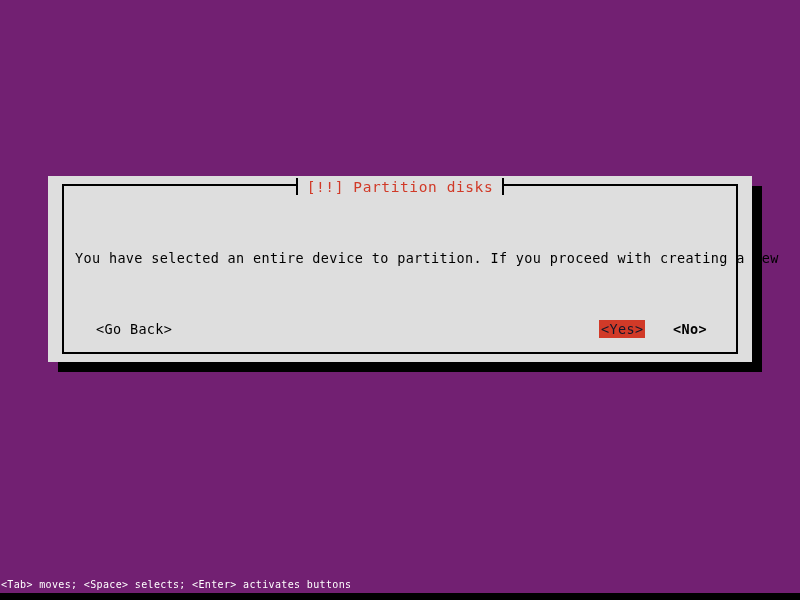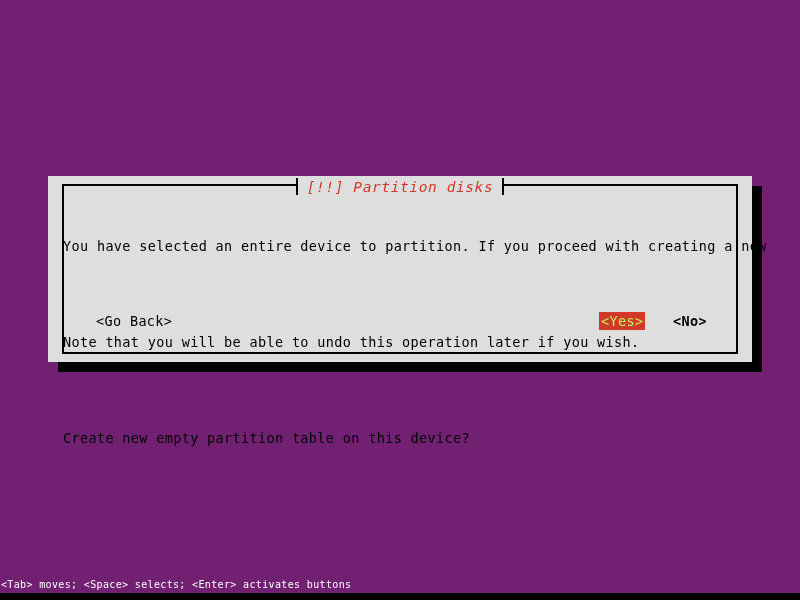--- a/index.html
+++ b/index.html
@@ -64,44 +64,43 @@
     border-left: 2px solid #000;
     border-right: 2px solid #000;
     line-height: 17px;
     height: 17px;
   }
   #dialog-title {
     color: #d13a28;
     font-size: 14.5px;
     letter-spacing: 0.6px;
     white-space: pre;
-    font-style: italic;
   }
 
   
   #body {
     position: absolute;
     left: 63px;
     top: 206px;
     width: 672px;
     color: #000000;
     font-size: 13.5px;
     line-height: 16px;
     letter-spacing: 0.35px;
     white-space: pre;
     z-index: 4;
   }
-  .para { margin: 0; }
+  .para { margin: 12px; }
   .spacer { height: 16px; }
 
   
   #buttons {
     position: absolute;
     left: 0;
-    top: 312px;
+    top: 320px;
     width: 800px;
     height: 18px;
     z-index: 6;
   }
   .btn {
     position: absolute;
     top: 0;
     font-size: 13.5px;
     line-height: 18px;
     letter-spacing: 0.35px;
@@ -110,21 +109,21 @@
     background: transparent;
     border: 0;
     padding: 0 1px;
     font-family: inherit;
     cursor: default;
   }
   #btn-goback { left: 95px; }
   #btn-yes {
     left: 599px;
     background: #d13a28;
-    color: #bef264;
+    color: #0f172a;
     padding: 0 2px;
   }
   #btn-no { left: 672px; font-weight: bold; }
 
   
   #statusbar {
     position: absolute;
     left: 0;
     top: 576px;
     width: 800px;
@@ -159,23 +158,21 @@
 
   <div id="title-wrap">
     <span id="dialog-title-box">
       <span id="dialog-title">[!!] Partition disks</span>
     </span>
   </div>
 
   <div id="body">
     <div class="para">You have selected an entire device to partition. If you proceed with creating a new</div>
     <div class="spacer"></div>
-    <div class="para">Note that you will be able to undo this operation later if you wish.</div>
     <div class="spacer"></div>
-    <div class="para">Create new empty partition table on this device?</div>
   </div>
 
   <div id="buttons">
     <button class="btn" id="btn-goback">&lt;Go Back&gt;</button>
     <button class="btn" id="btn-yes">&lt;Yes&gt;</button>
     <button class="btn" id="btn-no">&lt;No&gt;</button>
   </div>
 
   <div id="statusbar">&lt;Tab&gt; moves; &lt;Space&gt; selects; &lt;Enter&gt; activates buttons</div>
 

